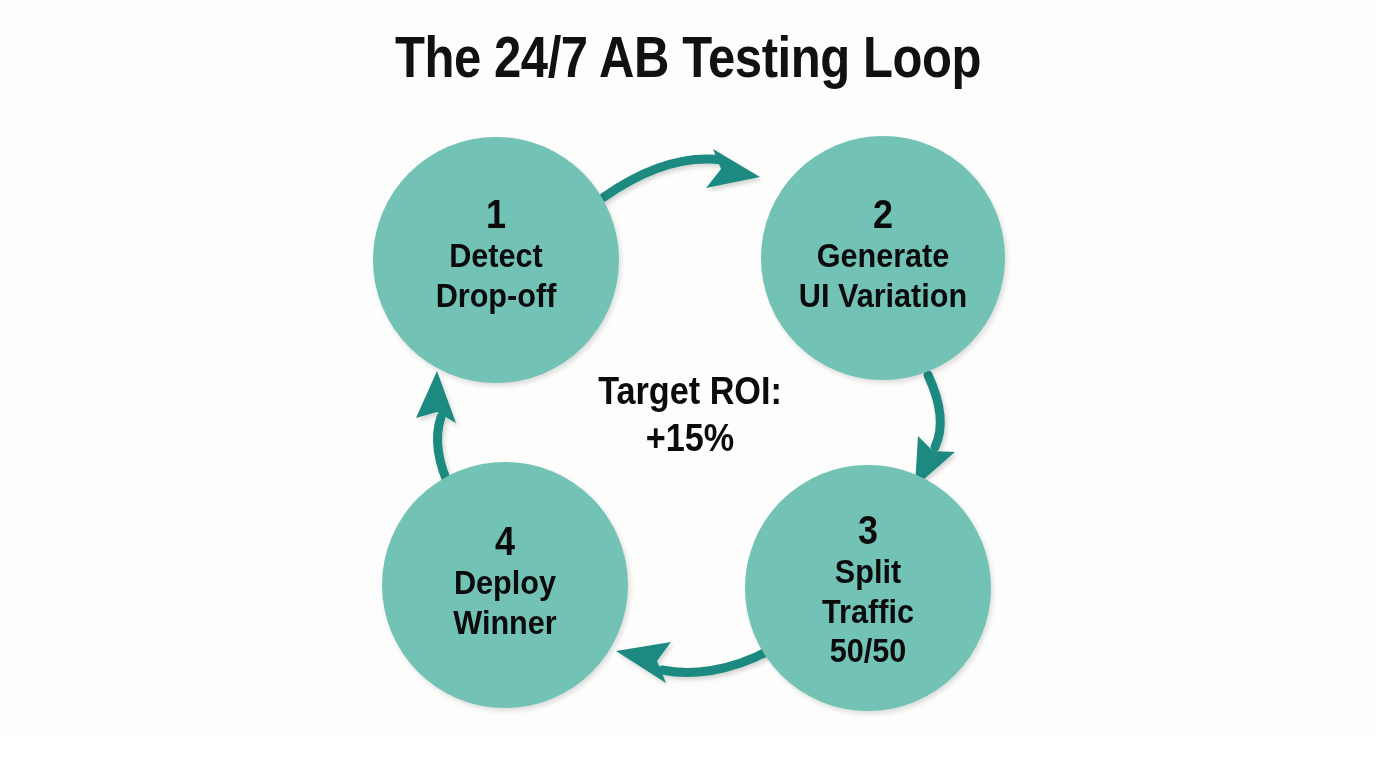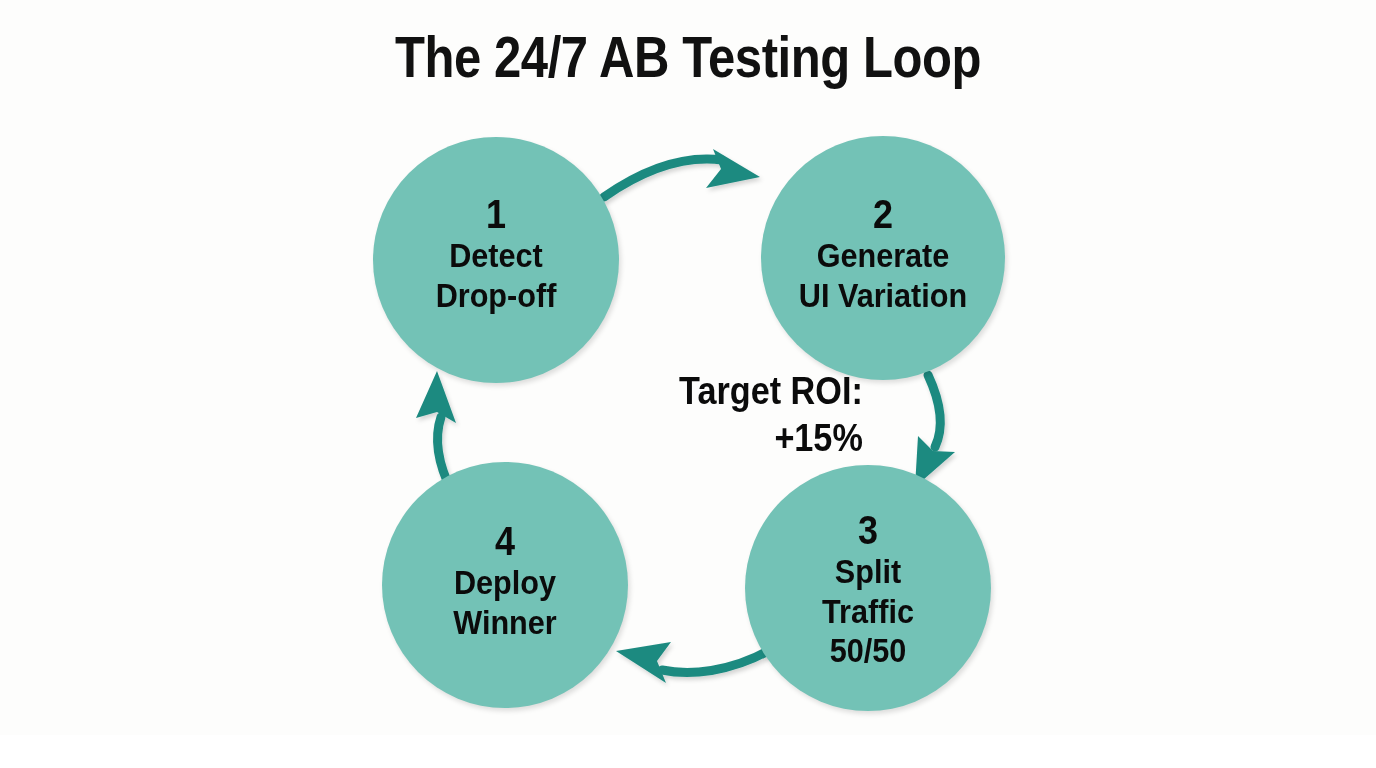--- a/index.html
+++ b/index.html
@@ -95,21 +95,21 @@
   #node-2 .node-inner { margin-top: -4px; }
   #node-3 .node-inner { margin-top: 2px; }
   #node-4 .node-inner { margin-top: -4px; }
 
   
   .center-label {
     position: absolute;
     left: 498px;
     top: 368px;
     width: 384px;
-    text-align: right;
+    text-align: center;
     color: #0b0b0b;
   }
   .center-label .cl-line {
     display: block;
     font-size: 38px;
     font-weight: bold;
     line-height: 1.24;
     font-family: "Liberation Sans Narrow", "Liberation Sans", "DejaVu Sans", sans-serif;
     transform: scaleX(0.9);
     white-space: nowrap;

